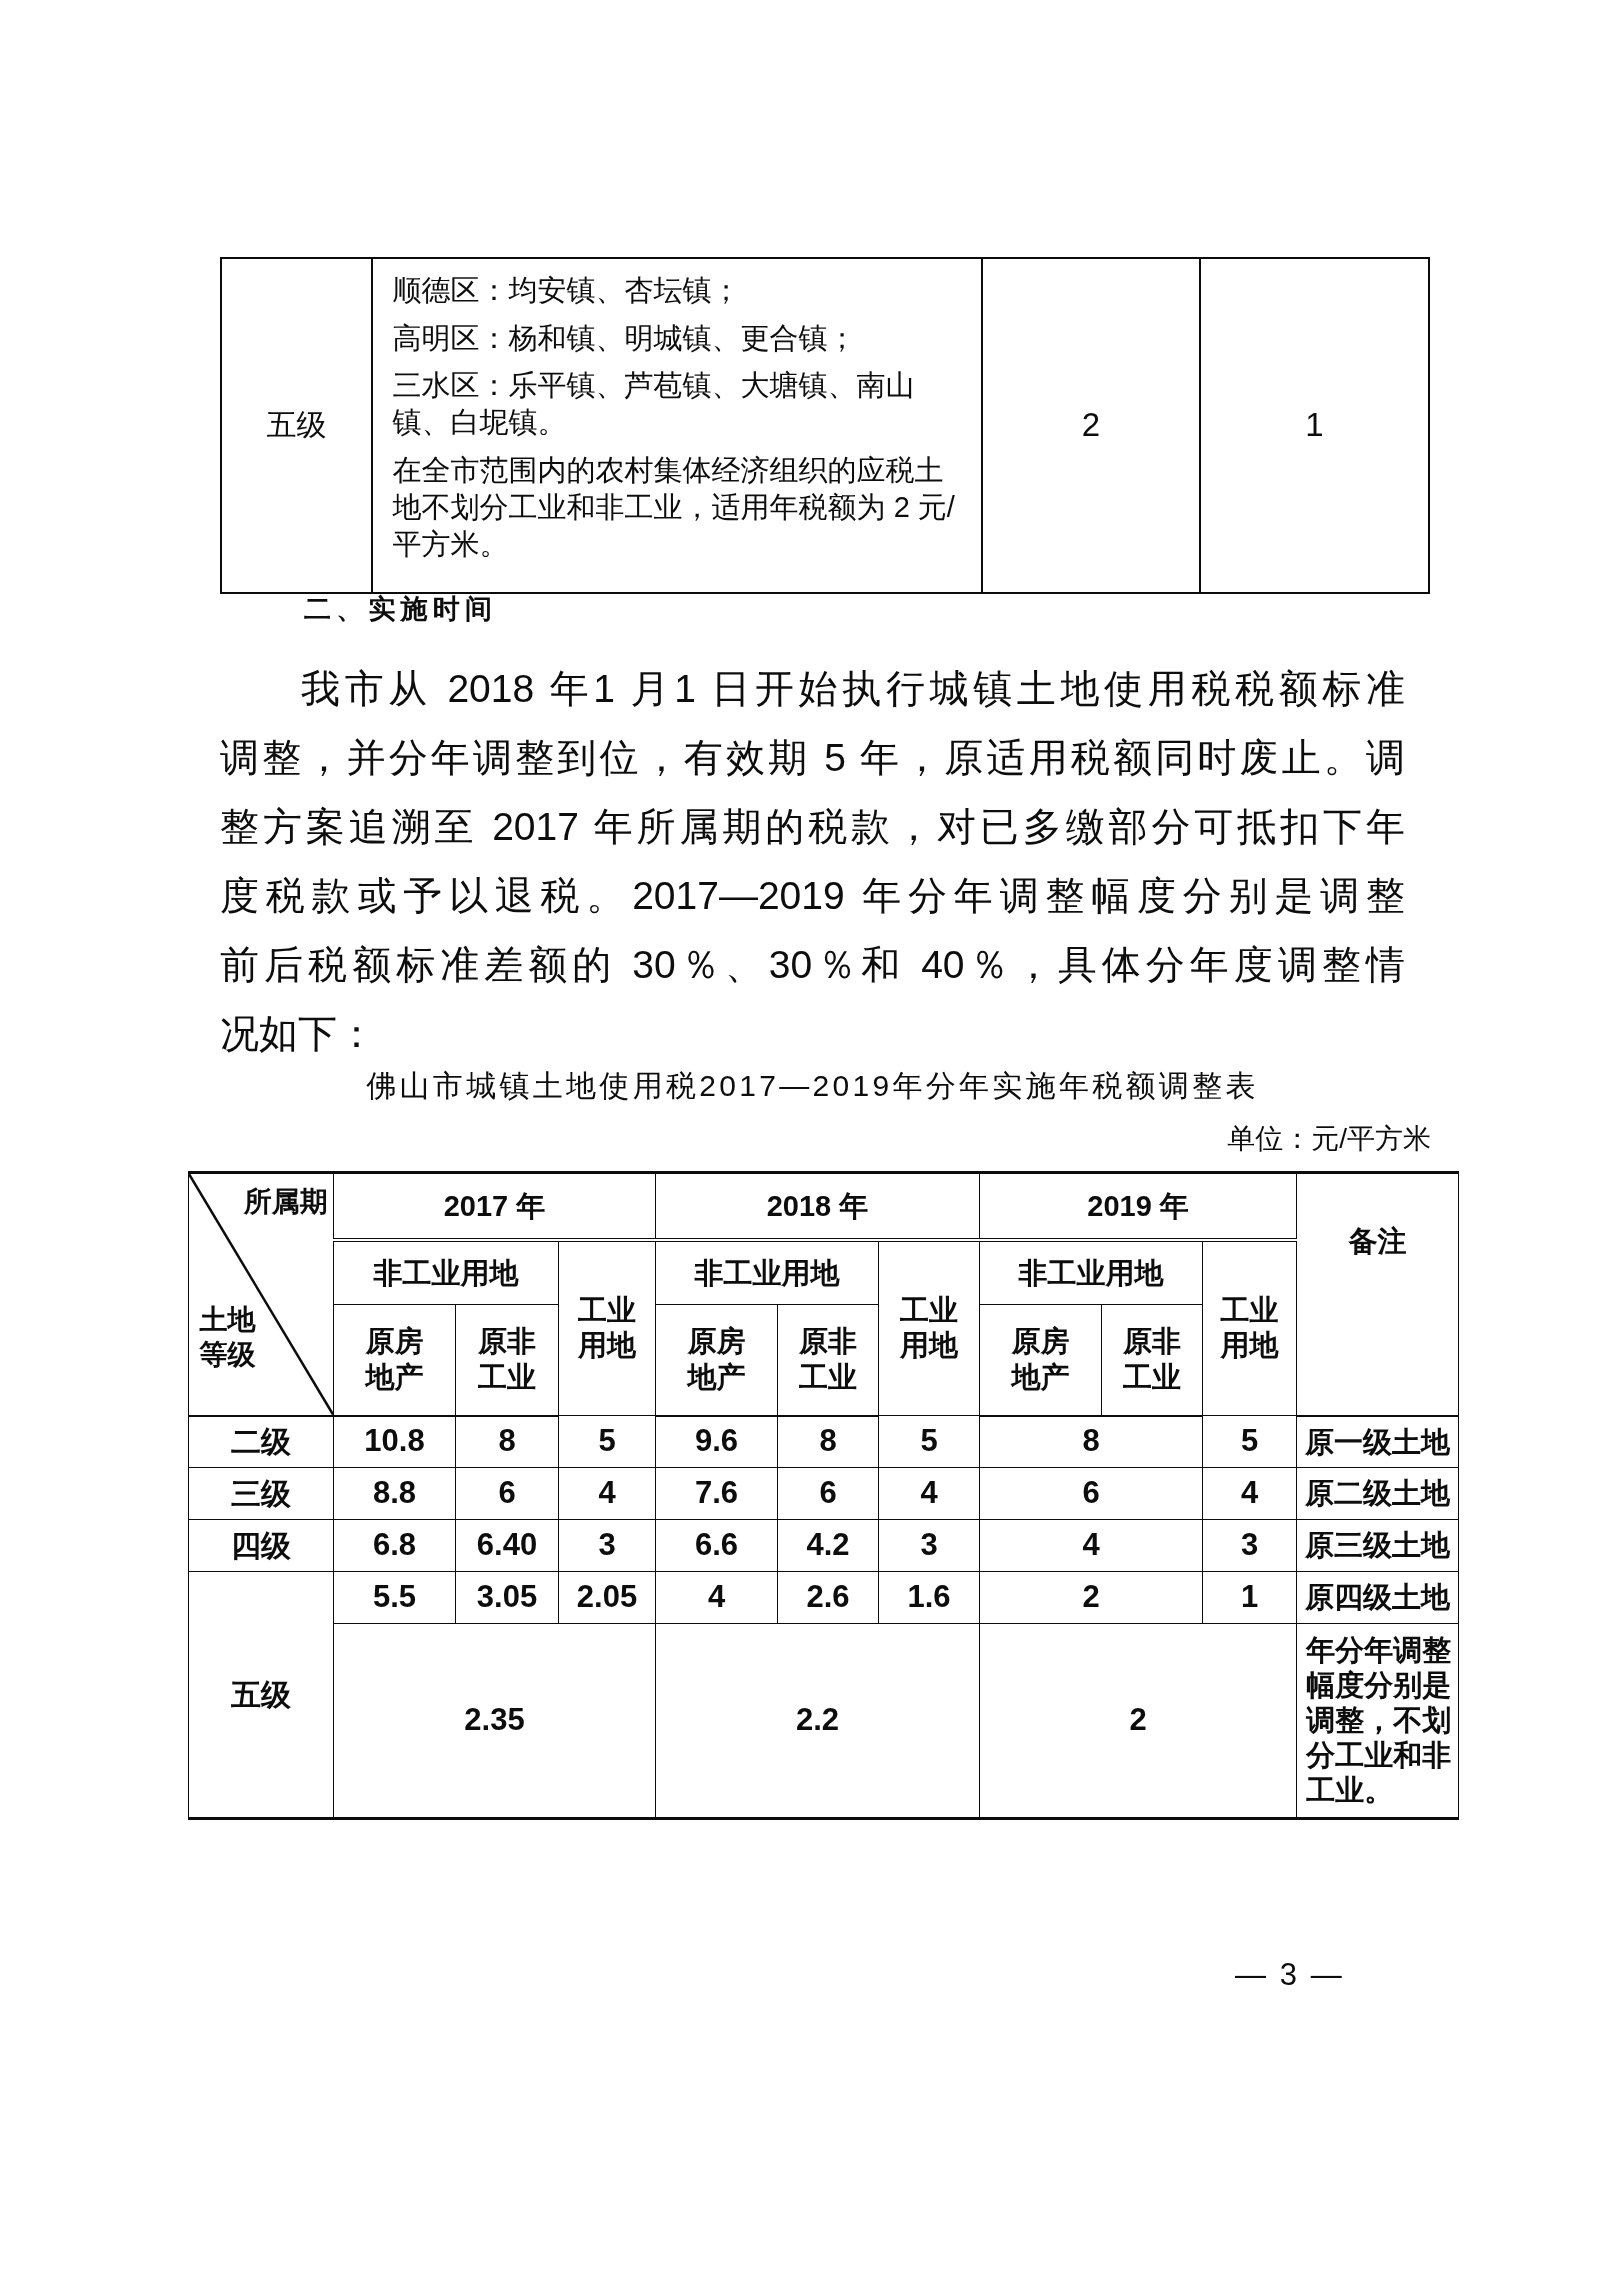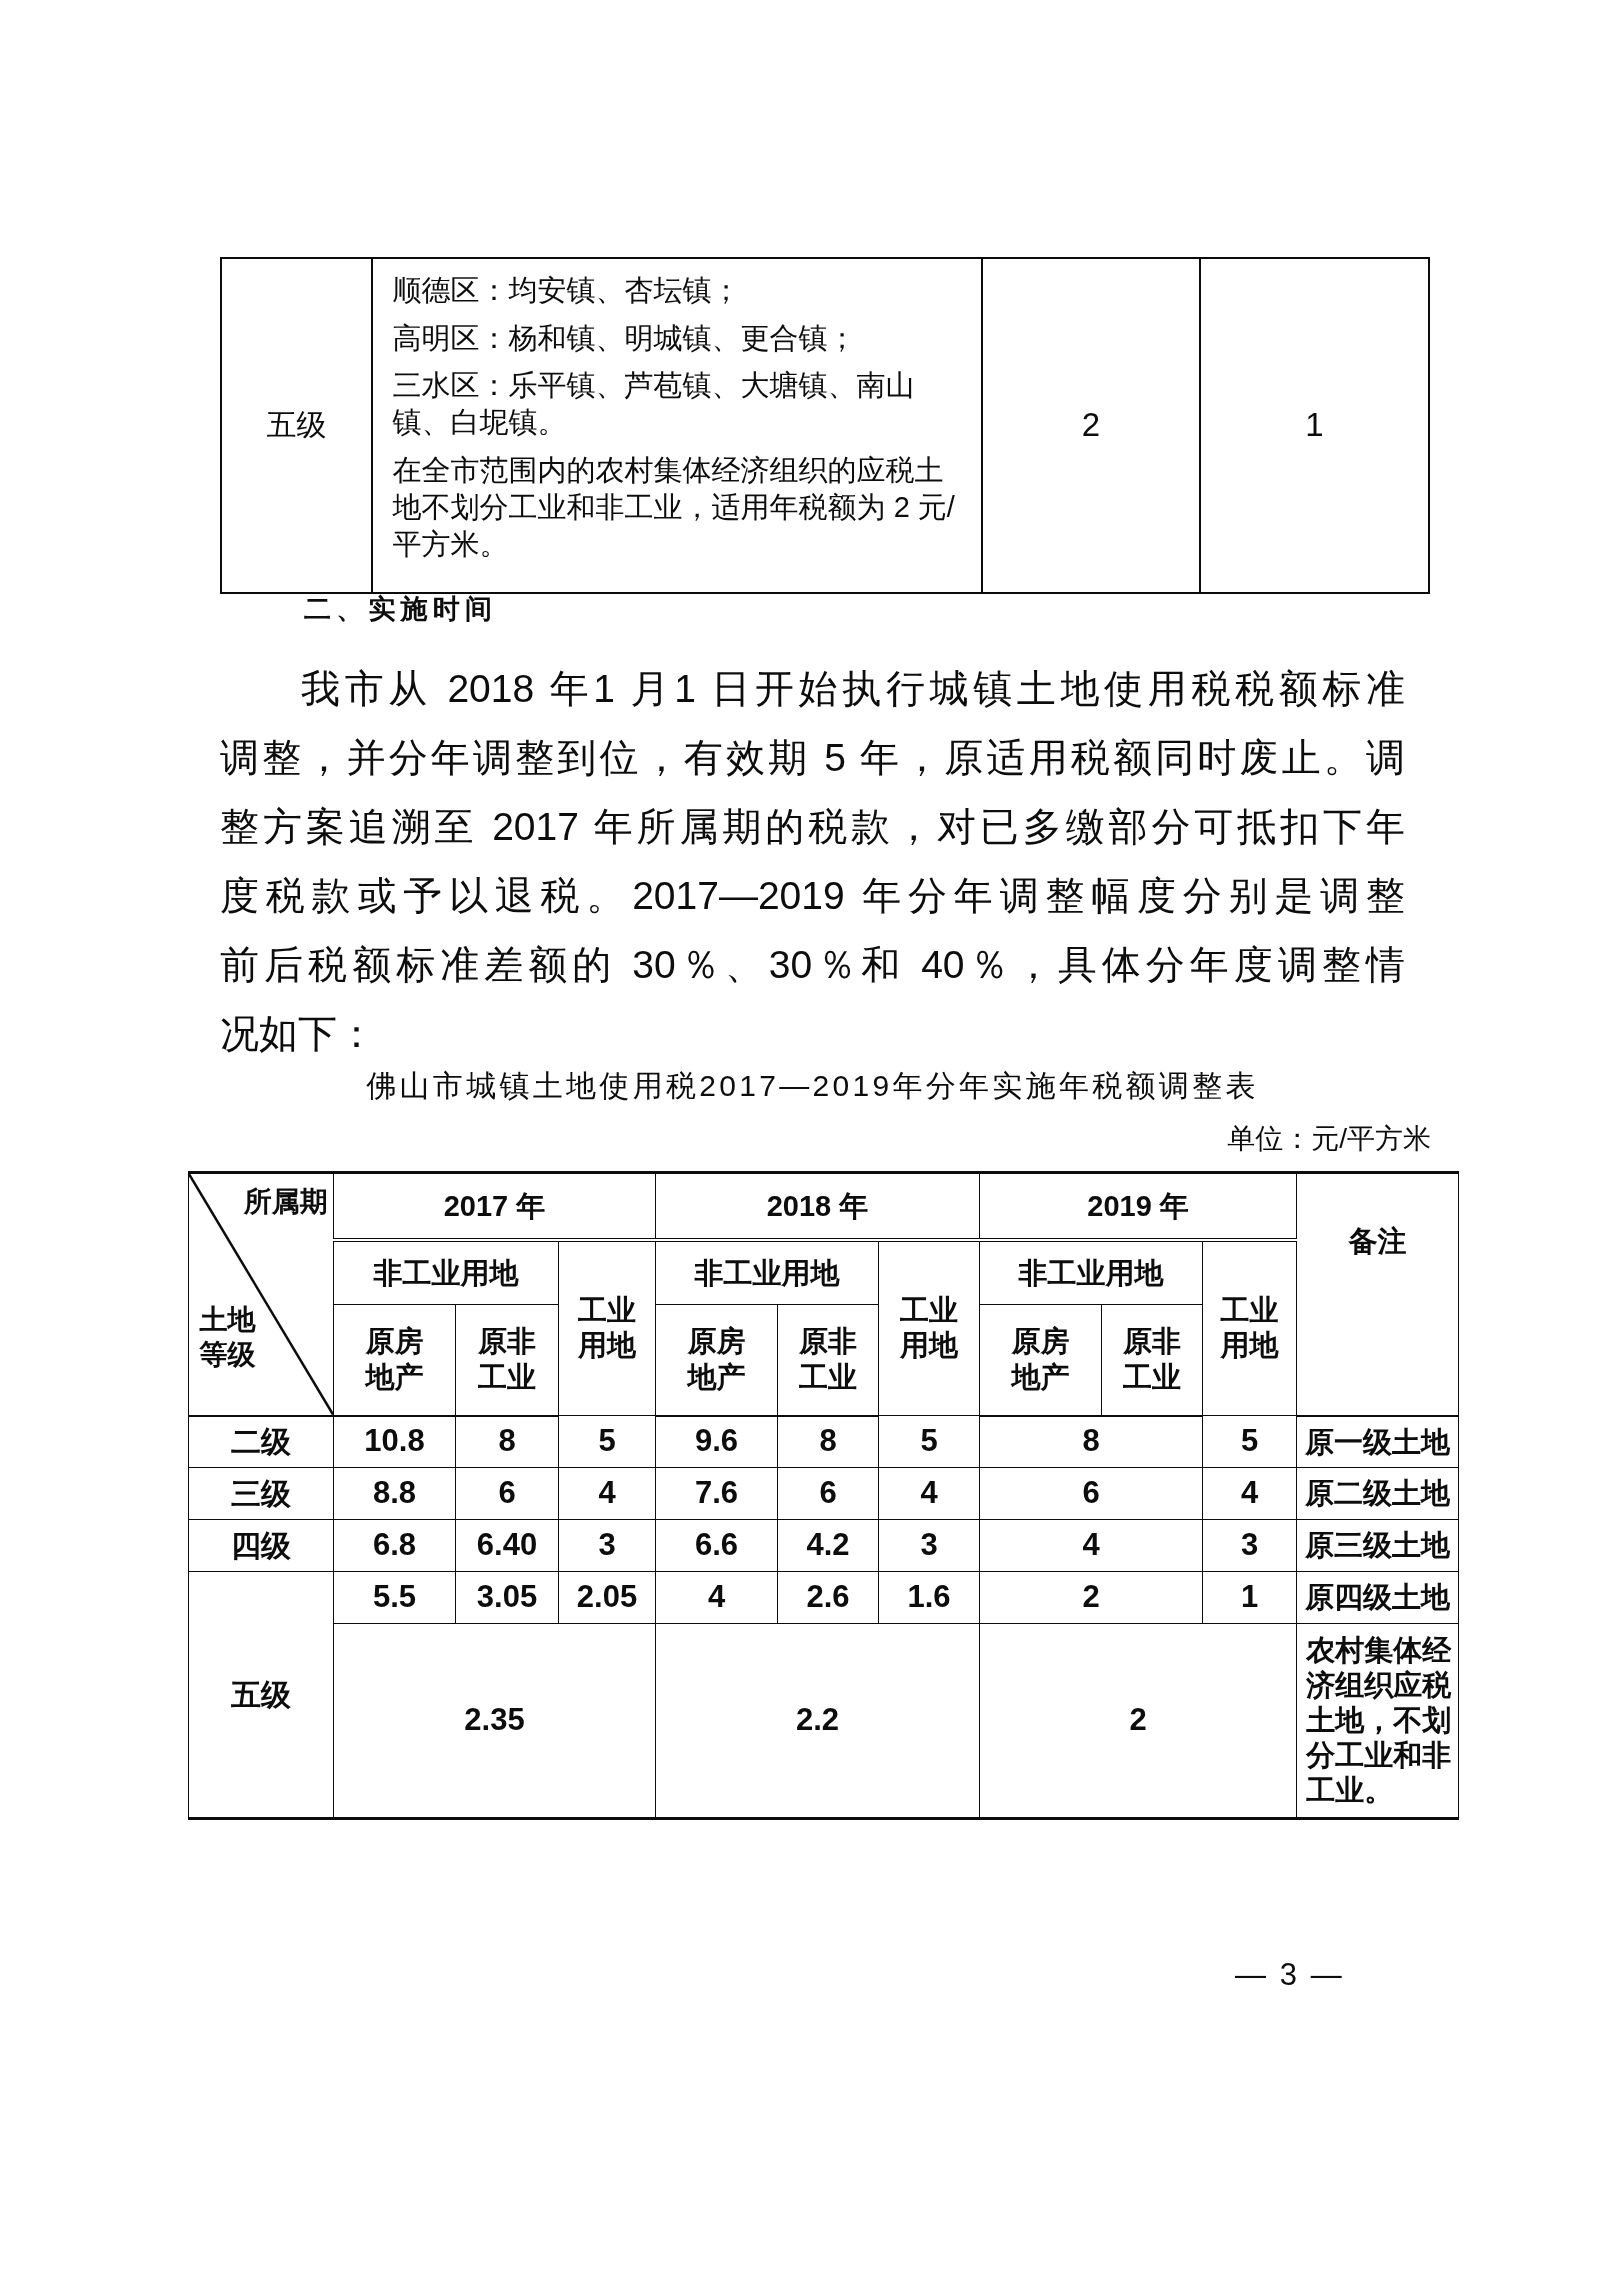--- a/index.html
+++ b/index.html
@@ -288,21 +288,21 @@
       <td class="num">1.6</td>
       <td class="num" colspan="2">2</td>
       <td class="num">1</td>
       <td class="remark">原四级土地</td>
     </tr>
 
     <tr style="height:186px">
       <td class="num" colspan="3">2.35</td>
       <td class="num" colspan="3">2.2</td>
       <td class="num" colspan="3">2</td>
-      <td class="remark-long">农村集体经济组织应税土地，不划分工业和非工业。</td>
+      <td class="remark-long">年分年调整幅度分别是调整，不划分工业和非工业。</td>
     </tr>
   </tbody>
     </table>
 
   <div class="page-num">— 3 —</div>
 
 </div>
 
 
 </body></html>

